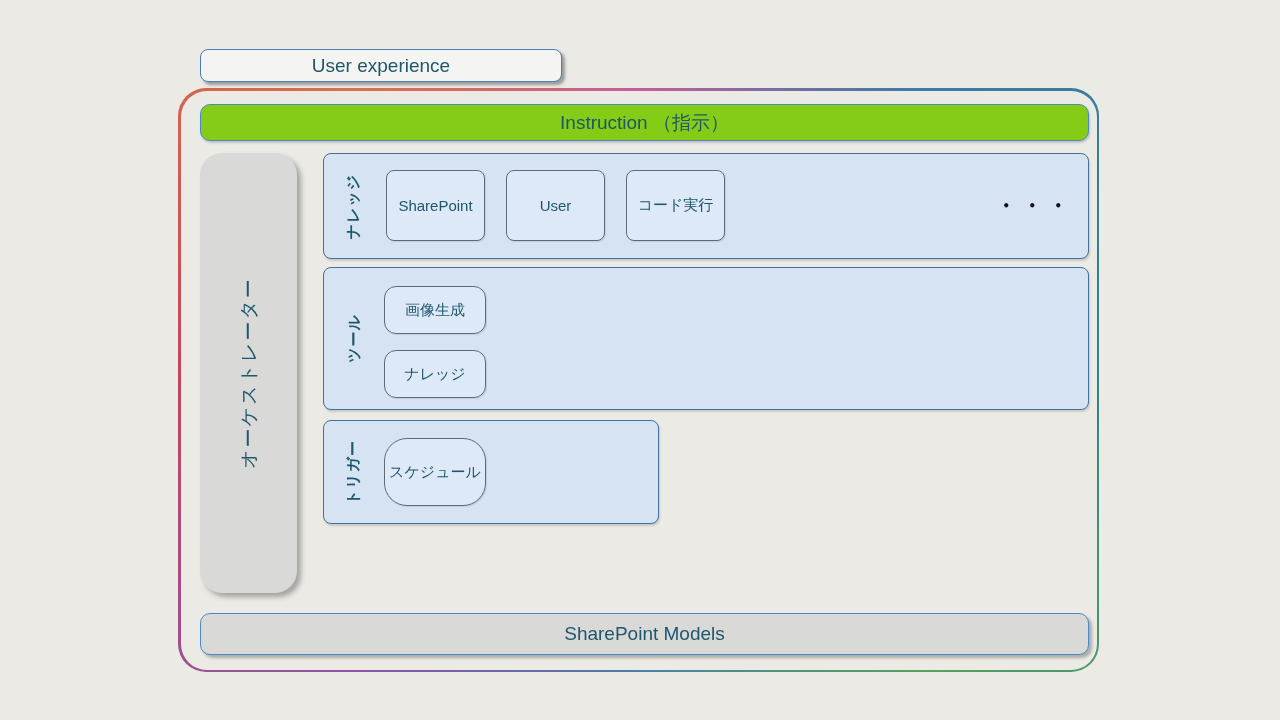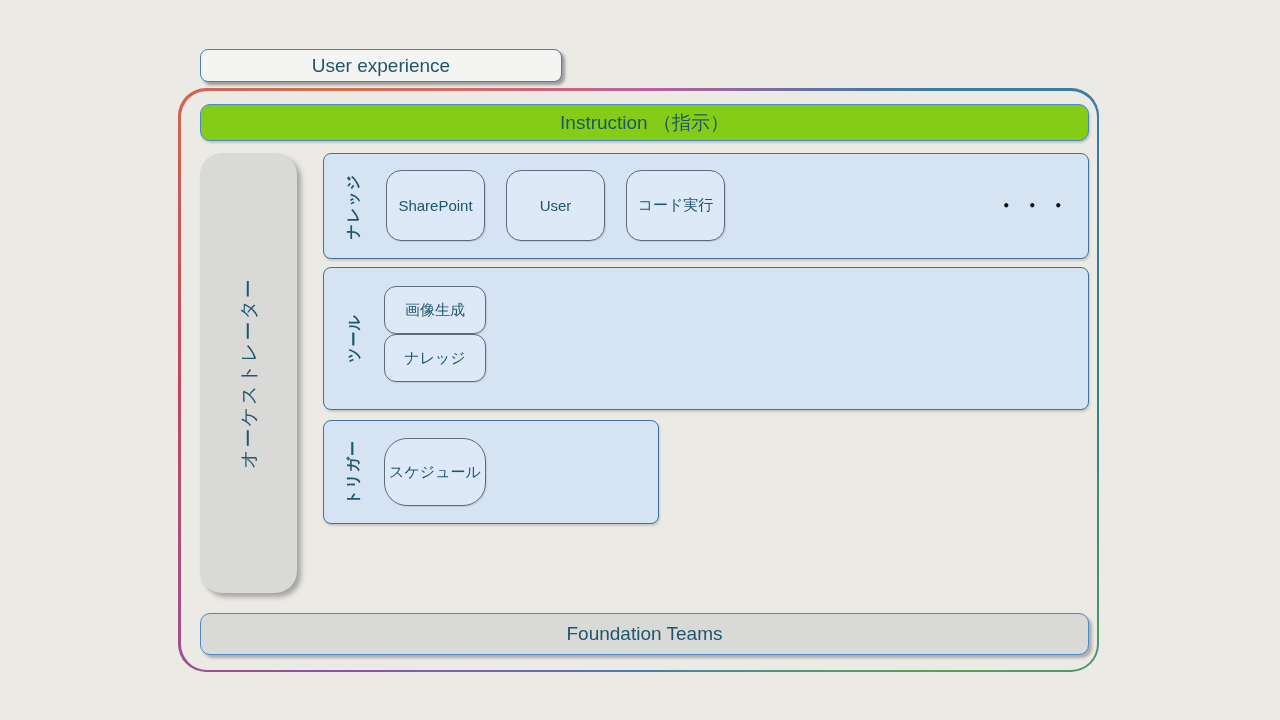--- a/index.html
+++ b/index.html
@@ -81,33 +81,33 @@
   .row-label{
     position:absolute;left:6px;top:0;bottom:0;width:48px;
     display:flex;align-items:center;justify-content:center;
   }
   .row-label span{
     transform:rotate(-90deg);white-space:nowrap;
     font-size:15px;font-weight:bold;letter-spacing:1px;
   }
 
   .chip{
-    background:var(--chip-bg);border:1px solid var(--chip-border);border-radius:15px;
+    background:var(--chip-bg);border:1px solid var(--chip-border);border-radius:8px;
     display:flex;align-items:center;justify-content:center;
     font-size:15px;white-space:nowrap;
     box-shadow:1px 1px 1px rgba(80,80,80,.15);
   }
   .k-items{position:absolute;left:62px;top:16px;display:flex;gap:21px;}
   .k-items .chip{width:97px;height:69px;}
   .dots{
     position:absolute;left:655px;top:0;bottom:0;width:110px;
     display:flex;align-items:center;justify-content:center;
     color:#111;font-size:22px;font-weight:bold;letter-spacing:4px;
   }
-  .t-items{position:absolute;left:60px;top:18px;display:flex;flex-direction:column;}
+  .t-items{position:absolute;left:60px;top:18px;display:flex;flex-direction:column;gap:16px;}
   .t-items .chip{width:100px;height:46px;border-radius:12px;}
   .g-items{position:absolute;left:60px;top:17px;}
   .g-items .chip{width:100px;height:66px;border-radius:23px;}
 
   .foundation-bar{
     position:absolute;left:200px;top:613px;width:887px;height:40px;
     background:var(--gray);border:1.5px solid var(--accent-border);border-radius:10px;
     box-shadow:3px 3px 3px rgba(60,60,60,.35);
     display:flex;align-items:center;justify-content:center;
     font-size:19px;
@@ -171,16 +171,16 @@
       <span>トリガー</span>
     </div>
     <div class="g-items">
       <div class="chip">
         <span>スケジュール</span>
       </div>
     </div>
   </div>
 
   <div class="foundation-bar">
-    <span>Foundation Teams</span>
+    <span>SharePoint Models</span>
   </div>
 
 </div>
 
 </body></html>

